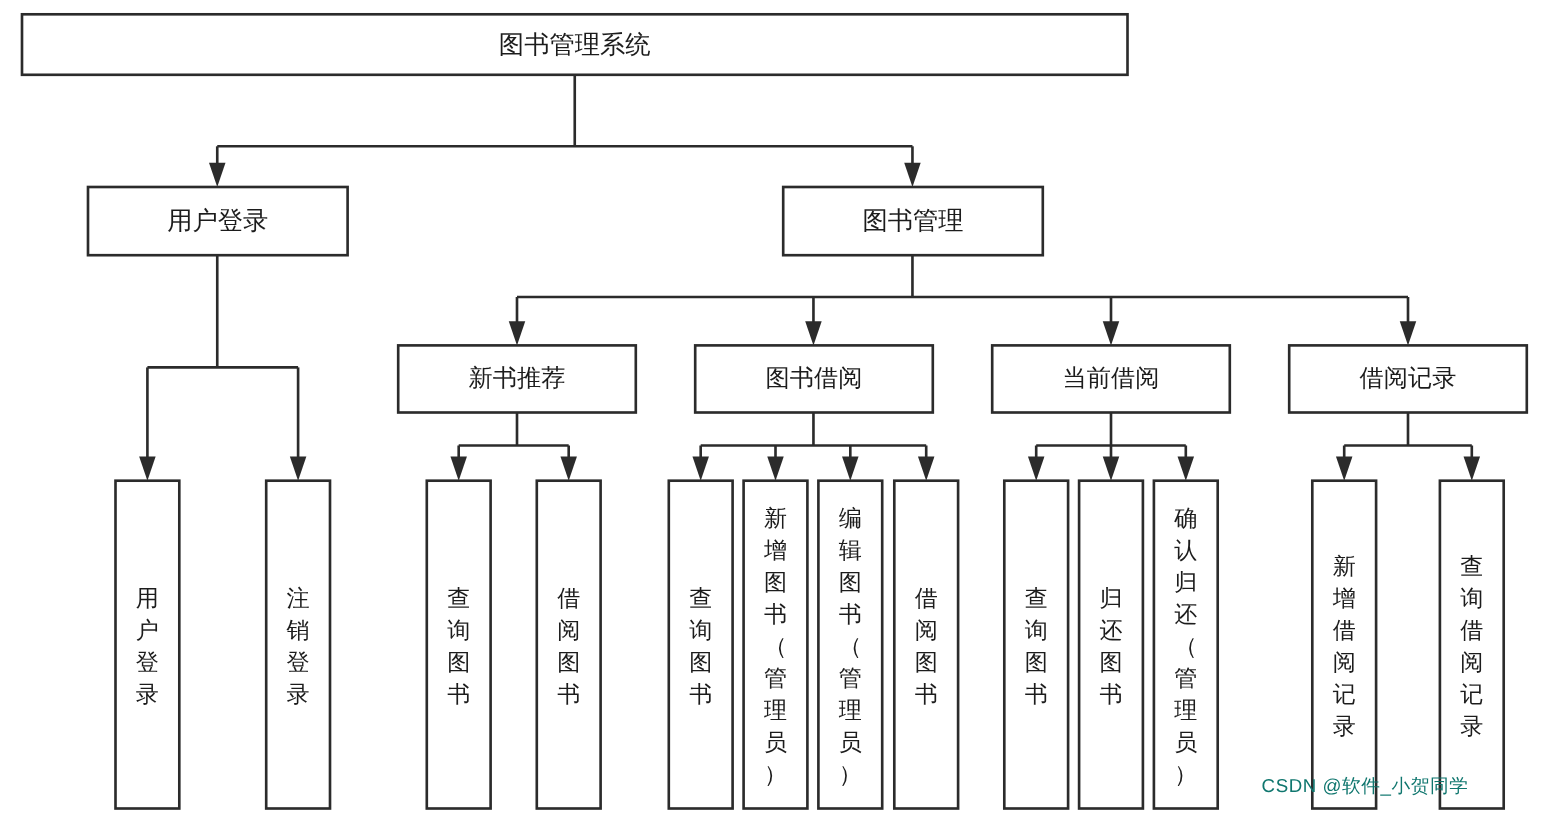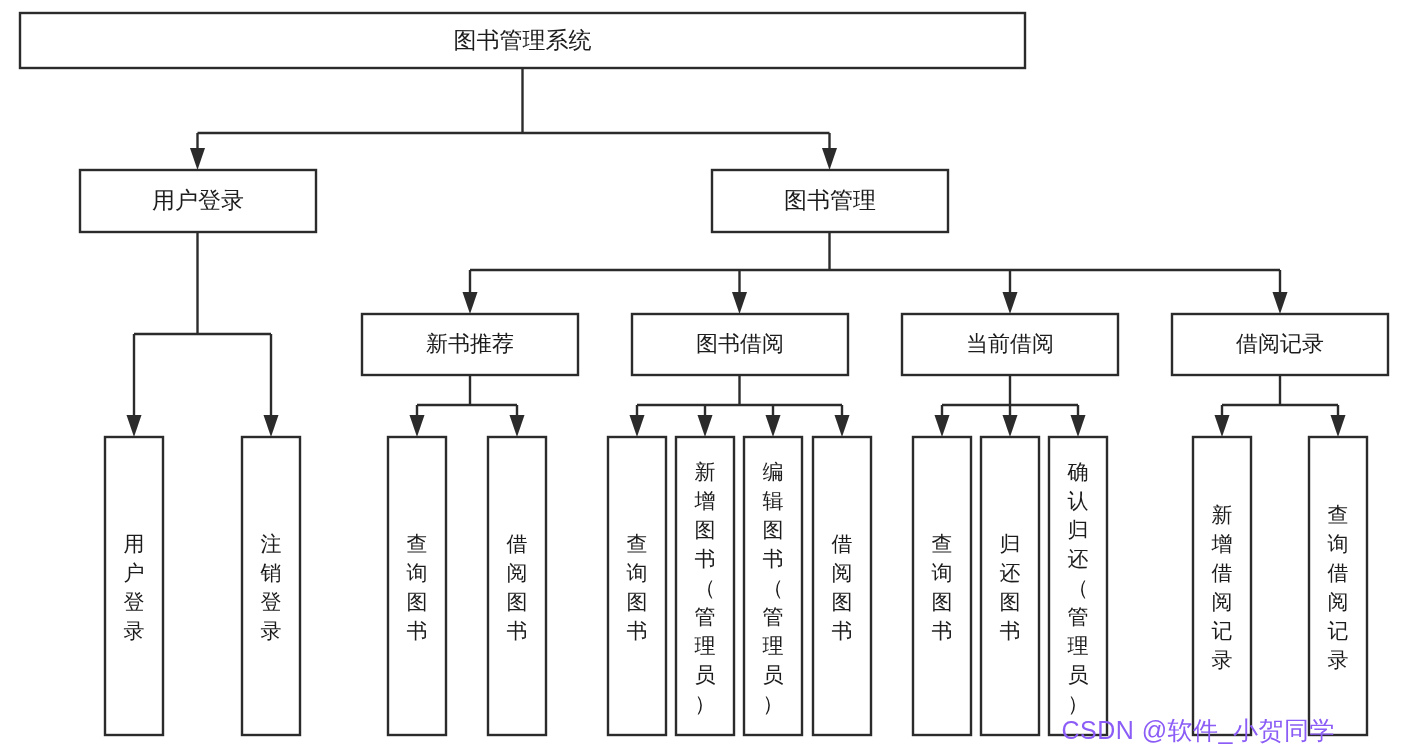--- a/index.html
+++ b/index.html
@@ -56,24 +56,24 @@
     fill: none;
     stroke-linecap: butt;
   }
   .arrow-head {
     fill: #2b2b2b;
     stroke: none;
   }
   .watermark {
     position: absolute;
     right: 8px;
-    bottom: 0;
-    font-family: "Liberation Sans", sans-serif;
-    font-size: 25px;
-    color: #8b5cf6;
+    bottom: 21px;
+    font-family: "Liberation Sans", sans-serif;
+    font-size: 17px;
+    color: #0f766e;
     letter-spacing: 0.5px;
     white-space: nowrap;
     pointer-events: none;
   }
 </style>
 </head>
 <body>
 
 <div id="diagram-root">
   <svg class="diagram" viewBox="0 0 1405 747" xmlns="http://www.w3.org/2000/svg">

